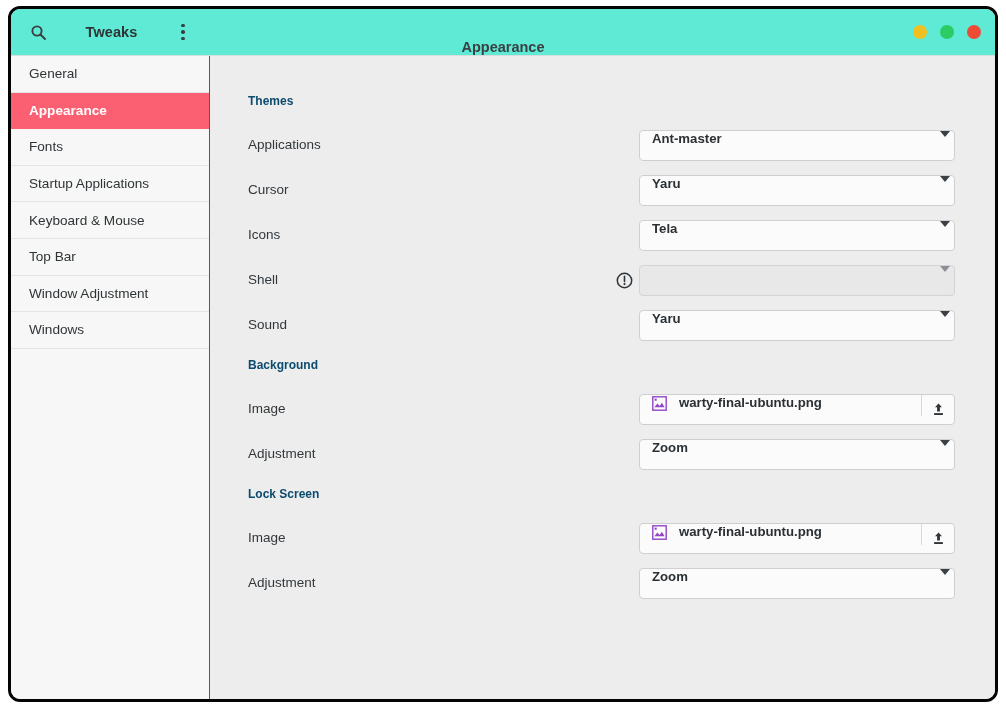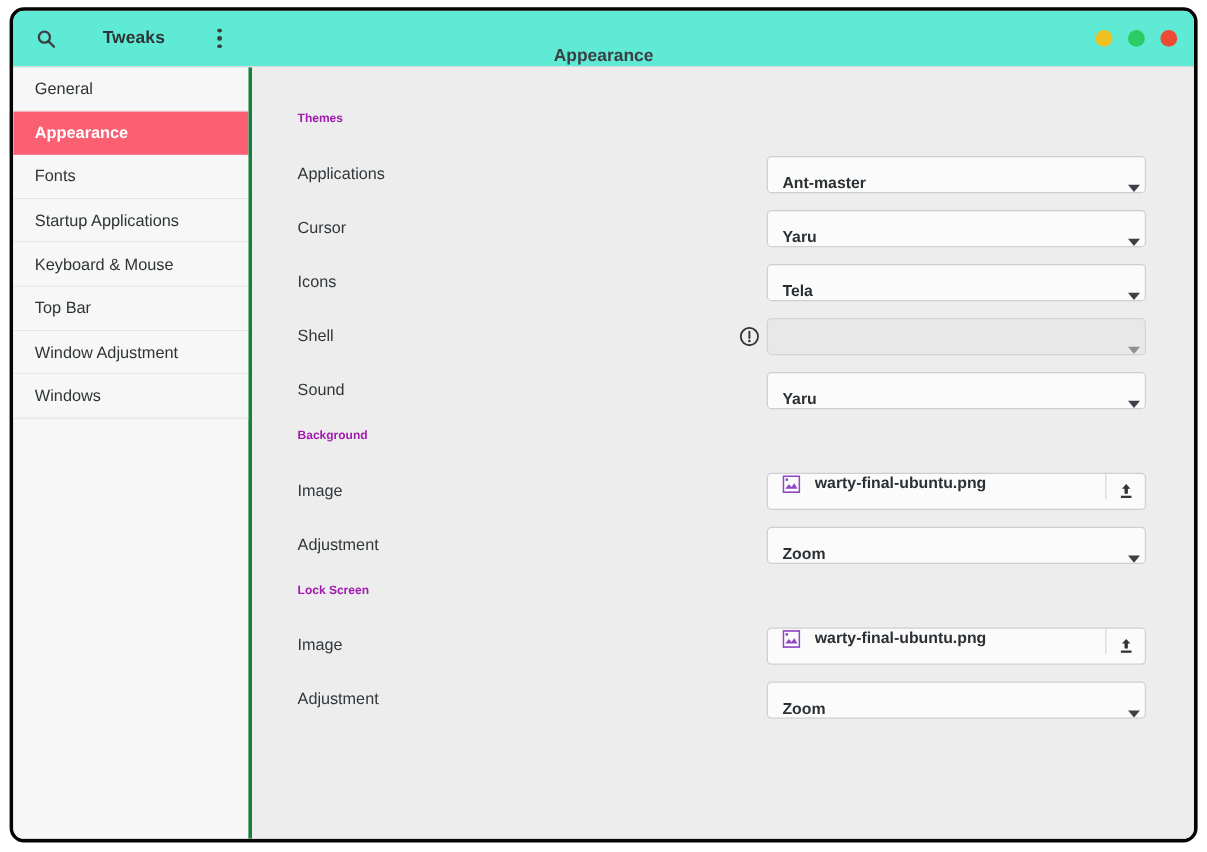--- a/index.html
+++ b/index.html
@@ -100,21 +100,21 @@
     display: flex;
     flex: 1;
     min-height: 0;
   }
 
   
   #sidebar {
     width: 199px;
     min-width: 199px;
     background: #f7f7f7;
-    border-right: 3px solid #15803d;
+    border-right: 1px solid #15803d;
     box-sizing: border-box;
     overflow: hidden;
   }
   .side-item {
     height: 36.6px;
     display: flex;
     align-items: center;
     padding-left: 18px;
     font-size: 13.6px;
     color: #2e3436;
@@ -131,43 +131,43 @@
 
   
   #content {
     flex: 1;
     background: #ededed;
     padding: 0;
     position: relative;
     overflow: hidden;
   }
   .section-title {
-    font-size: 10px;
-    font-weight: bold;
-    color: #a21caf;
+    font-size: 12px;
+    font-weight: bold;
+    color: #0c4a6e;
     position: absolute;
   }
   .row-label {
     font-size: 13.5px;
     color: #31373b;
     position: absolute;
   }
 
   
   .combo {
     position: absolute;
     left: 429px;
     width: 316px;
     height: 31px;
     background: #fbfbfb;
     border: 1px solid #cfcfcf;
     border-radius: 4px;
     box-sizing: border-box;
     display: flex;
-    align-items: flex-end;
+    align-items: flex-start;
     padding: 0 2px 0 12px;
   }
   .combo.disabled {
     background: #e8e8e8;
     border-color: #d4d4d4;
   }
   .combo-label {
     flex: 1;
     font-size: 13.2px;
     font-weight: bold;

